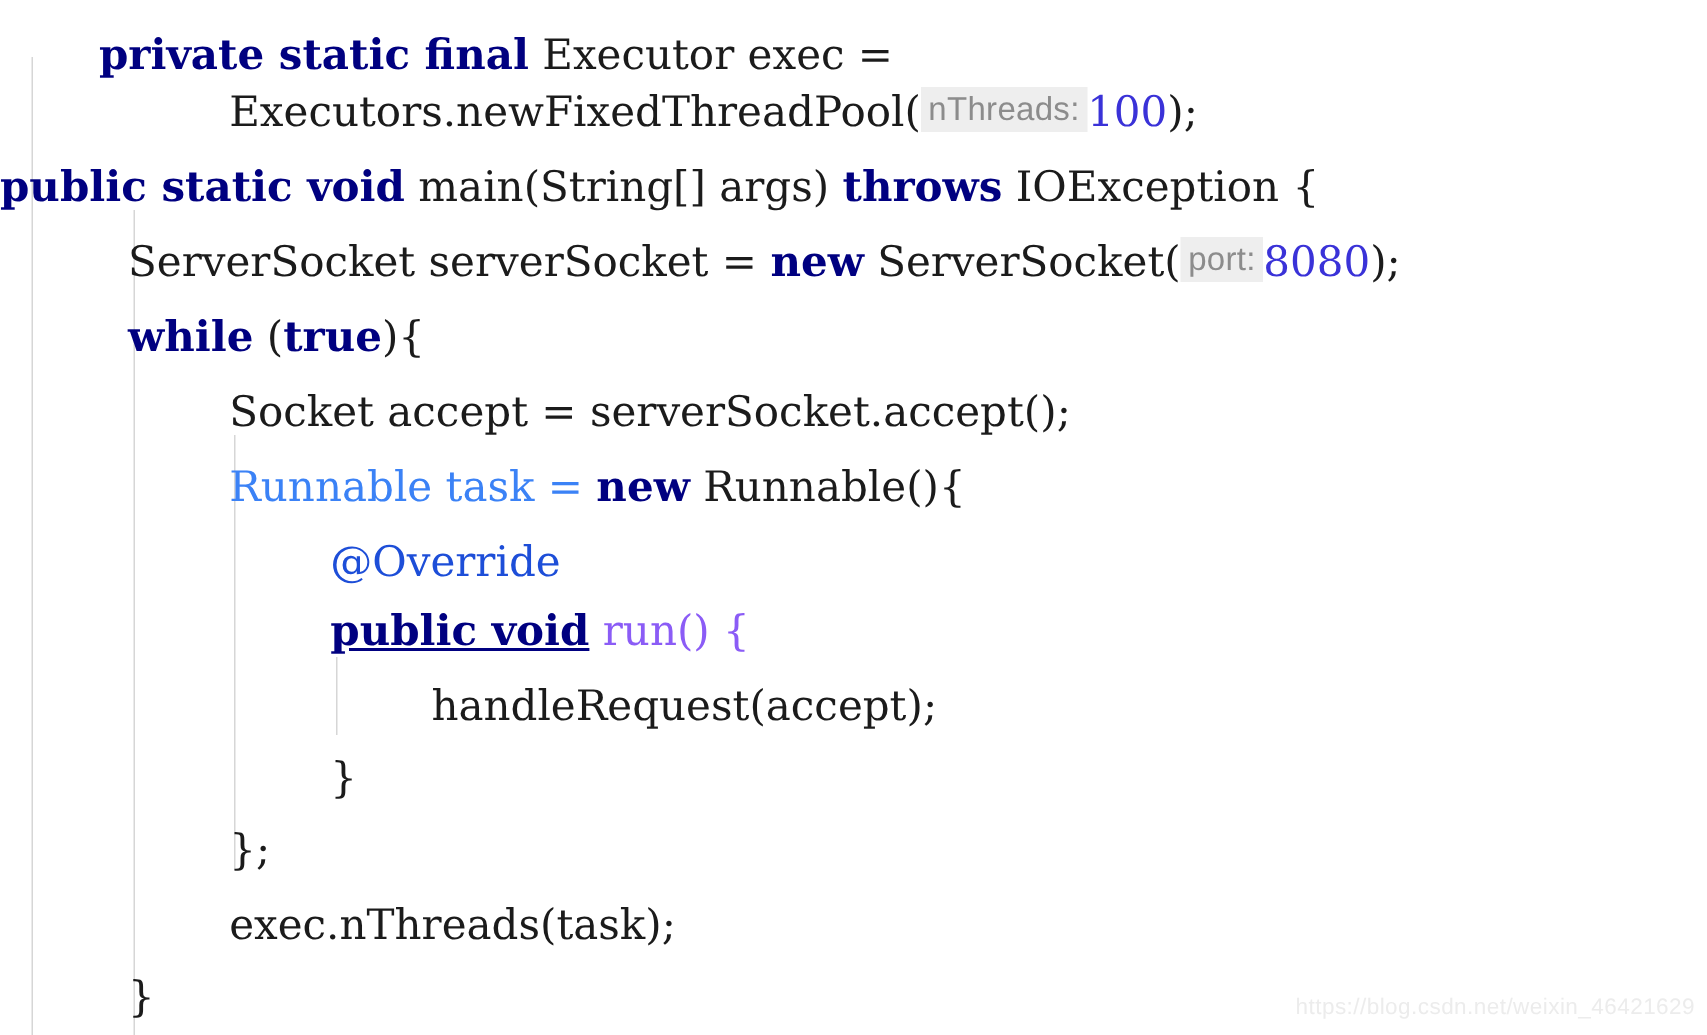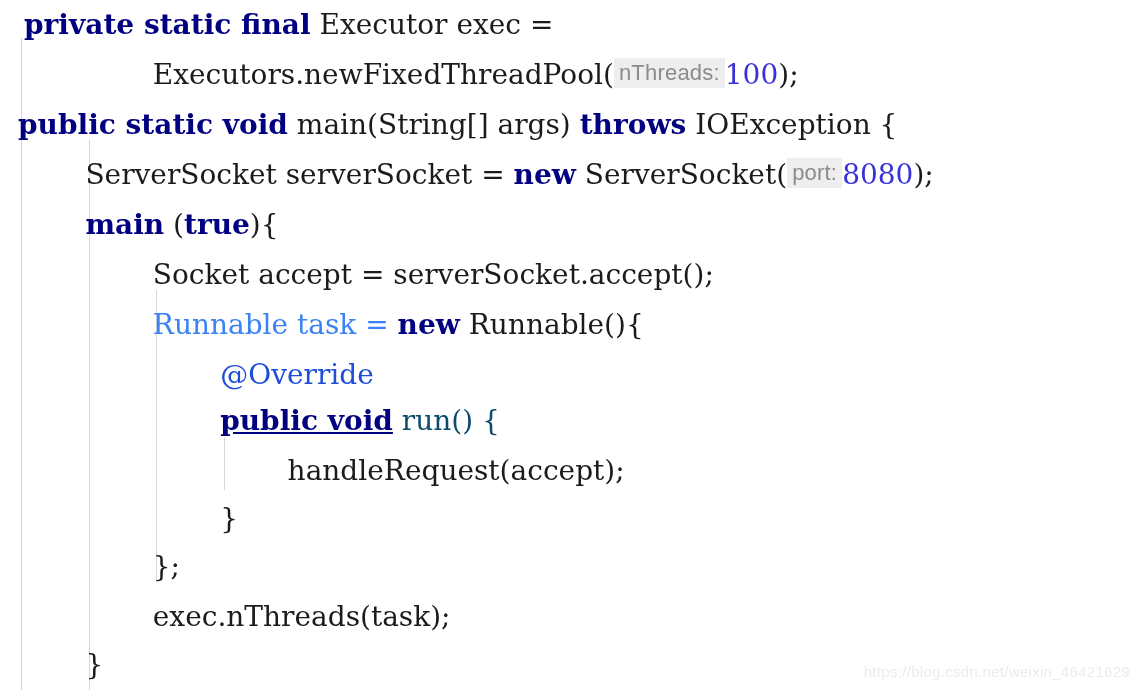--- a/index.html
+++ b/index.html
@@ -84,29 +84,29 @@
 <body>
 
 <div id="code-surface">
   <div id="indent-guides-layer">
       <div class="indent-guide" style="left: 21px; top: 38px; height: 652px; background: rgb(214, 214, 214);"></div>
       <div class="indent-guide" style="left: 89px; top: 140px; height: 550px; background: rgb(214, 214, 214);"></div>
       <div class="indent-guide" style="left: 156px; top: 290px; height: 290px; background: rgb(214, 214, 214);"></div>
       <div class="indent-guide" style="left: 224px; top: 438px; height: 52px; background: rgb(214, 214, 214);"></div>
     </div>
   <div id="code-lines-layer">
-      <div class="code-line" style="top: 0px; padding-left: 24px;"><span class="tok-kw" style="color: rgb(0, 0, 128);">private static final</span><span class="tok-plain" style="color: rgb(27, 27, 27);"> Executor exec =</span></div>
+      <div class="code-line" style="top: 12px; padding-left: 34px; margin-left: 32px;"><span class="tok-kw" style="color: rgb(0, 0, 128);">private static final</span><span class="tok-plain" style="color: rgb(27, 27, 27);"> Executor exec =</span></div>
       <div class="code-line" style="top: 50px; padding-left: 152.8px;"><span class="tok-plain" style="color: rgb(27, 27, 27);">Executors.newFixedThreadPool(</span><span class="param-hint" style="background: rgb(238, 238, 238); color: rgb(140, 140, 140);">nThreads:</span><span class="tok-num" style="color: rgb(58, 50, 216);">100</span><span class="tok-plain" style="color: rgb(27, 27, 27);">);</span></div>
-      <div class="code-line" style="top: 100px; padding-left: 18px;"><span class="tok-kw" style="color: rgb(0, 0, 128);">public static void</span><span class="tok-plain" style="color: rgb(27, 27, 27);"> main(String[] args) </span><span class="tok-kw" style="color: rgb(0, 0, 128);">throws</span><span class="tok-plain" style="color: rgb(27, 27, 27);"> IOException {</span></div>
+      <div class="code-line" style="top: 100px; "><span class="tok-kw" style="color: rgb(0, 0, 128);">public static void</span><span class="tok-plain" style="color: rgb(27, 27, 27);"> main(String[] args) </span><span class="tok-kw" style="color: rgb(0, 0, 128);">throws</span><span class="tok-plain" style="color: rgb(27, 27, 27);"> IOException {</span></div>
       <div class="code-line" style="top: 150px; padding-left: 85.4px;"><span class="tok-plain" style="color: rgb(27, 27, 27);">ServerSocket serverSocket = </span><span class="tok-kw" style="color: rgb(0, 0, 128);">new</span><span class="tok-plain" style="color: rgb(27, 27, 27);"> ServerSocket(</span><span class="param-hint" style="background: rgb(238, 238, 238); color: rgb(140, 140, 140);">port:</span><span class="tok-num" style="color: rgb(58, 50, 216);">8080</span><span class="tok-plain" style="color: rgb(27, 27, 27);">);</span></div>
-      <div class="code-line" style="top: 200px; padding-left: 85.4px;"><span class="tok-kw" style="color: rgb(0, 0, 128);">main</span><span class="tok-plain" style="color: rgb(27, 27, 27);"> (</span><span class="tok-kw" style="color: rgb(0, 0, 128);">true</span><span class="tok-plain" style="color: rgb(27, 27, 27);">){</span></div>
+      <div class="code-line" style="top: 200px; padding-left: 85.4px;"><span class="tok-kw" style="color: rgb(0, 0, 128);">while</span><span class="tok-plain" style="color: rgb(27, 27, 27);"> (</span><span class="tok-kw" style="color: rgb(0, 0, 128);">true</span><span class="tok-plain" style="color: rgb(27, 27, 27);">){</span></div>
       <div class="code-line" style="top: 250px; padding-left: 152.8px;"><span class="tok-plain" style="color: rgb(27, 27, 27);">Socket accept = serverSocket.accept();</span></div>
       <div class="code-line" style="top: 300px; padding-left: 152.8px;"><span class="tok-plain" style="color: #3b82f6; text-align: center;">Runnable task = </span><span class="tok-kw" style="color: rgb(0, 0, 128);">new</span><span class="tok-plain" style="color: rgb(27, 27, 27);"> Runnable(){</span></div>
       <div class="code-line" style="top: 350px; padding-left: 220.2px;"><span class="tok-plain" style="color: #1d4ed8;">@Override</span></div>
-      <div class="code-line" style="top: 396px; padding-left: 220.2px;"><span class="tok-kw" style="color: rgb(0, 0, 128); text-decoration: underline;">public void</span><span class="tok-plain" style="color: #0c4a6e;"> run() {</span></div>
+      <div class="code-line" style="top: 396px; padding-left: 220.2px;"><span class="tok-kw" style="color: rgb(0, 0, 128); text-decoration: underline;">public void</span><span class="tok-plain" style="color: #8b5cf6;"> run() {</span></div>
       <div class="code-line" style="top: 446px; padding-left: 287.6px;"><span class="tok-plain" style="color: rgb(27, 27, 27);">handleRequest(accept);</span></div>
       <div class="code-line" style="top: 494px; padding-left: 220.2px;"><span class="tok-plain" style="color: rgb(27, 27, 27);">}</span></div>
       <div class="code-line" style="top: 542px; padding-left: 152.8px;"><span class="tok-plain" style="color: rgb(27, 27, 27);">};</span></div>
       <div class="code-line" style="top: 592px; padding-left: 152.8px;"><span class="tok-plain" style="color: rgb(27, 27, 27);">exec.nThreads(task);</span></div>
       <div class="code-line" style="top: 640px; padding-left: 85.4px;"><span class="tok-plain" style="color: rgb(27, 27, 27);">}</span></div>
     </div>
   <div id="watermark">https://blog.csdn.net/weixin_46421629</div>
 </div>
 
 </body></html>

